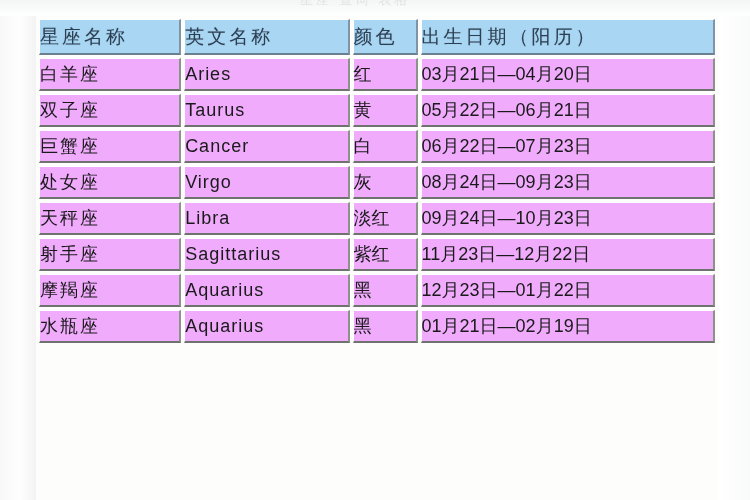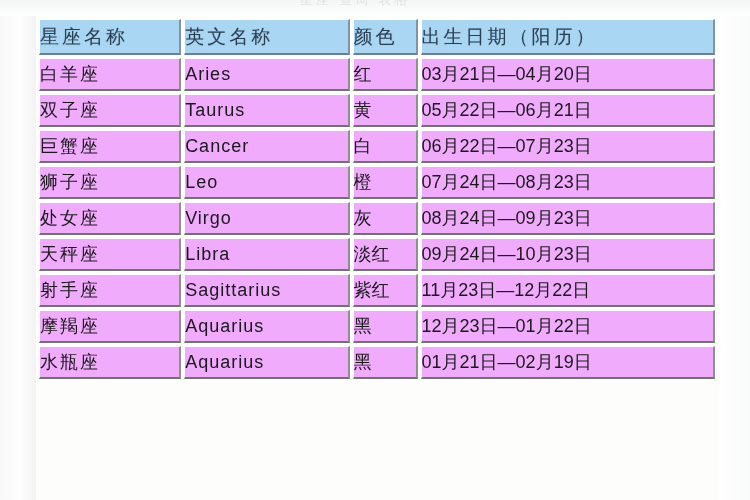--- a/index.html
+++ b/index.html
@@ -157,26 +157,20 @@
         <td class="color">黄</td>
         <td class="date">05月22日—06月21日</td>
       </tr>
       <tr>
         <td class="cn-name">巨蟹座</td>
         <td class="en-name">Cancer</td>
         <td class="color">白</td>
         <td class="date">06月22日—07月23日</td>
       </tr>
       <tr>
-        <td class="cn-name">狮子座</td>
-        <td class="en-name">Leo</td>
-        <td class="color">橙</td>
-        <td class="date">07月24日—08月23日</td>
-      </tr>
-      <tr>
         <td class="cn-name">处女座</td>
         <td class="en-name">Virgo</td>
         <td class="color">灰</td>
         <td class="date">08月24日—09月23日</td>
       </tr>
       <tr>
         <td class="cn-name">天秤座</td>
         <td class="en-name">Libra</td>
         <td class="color">淡红</td>
         <td class="date">09月24日—10月23日</td>

